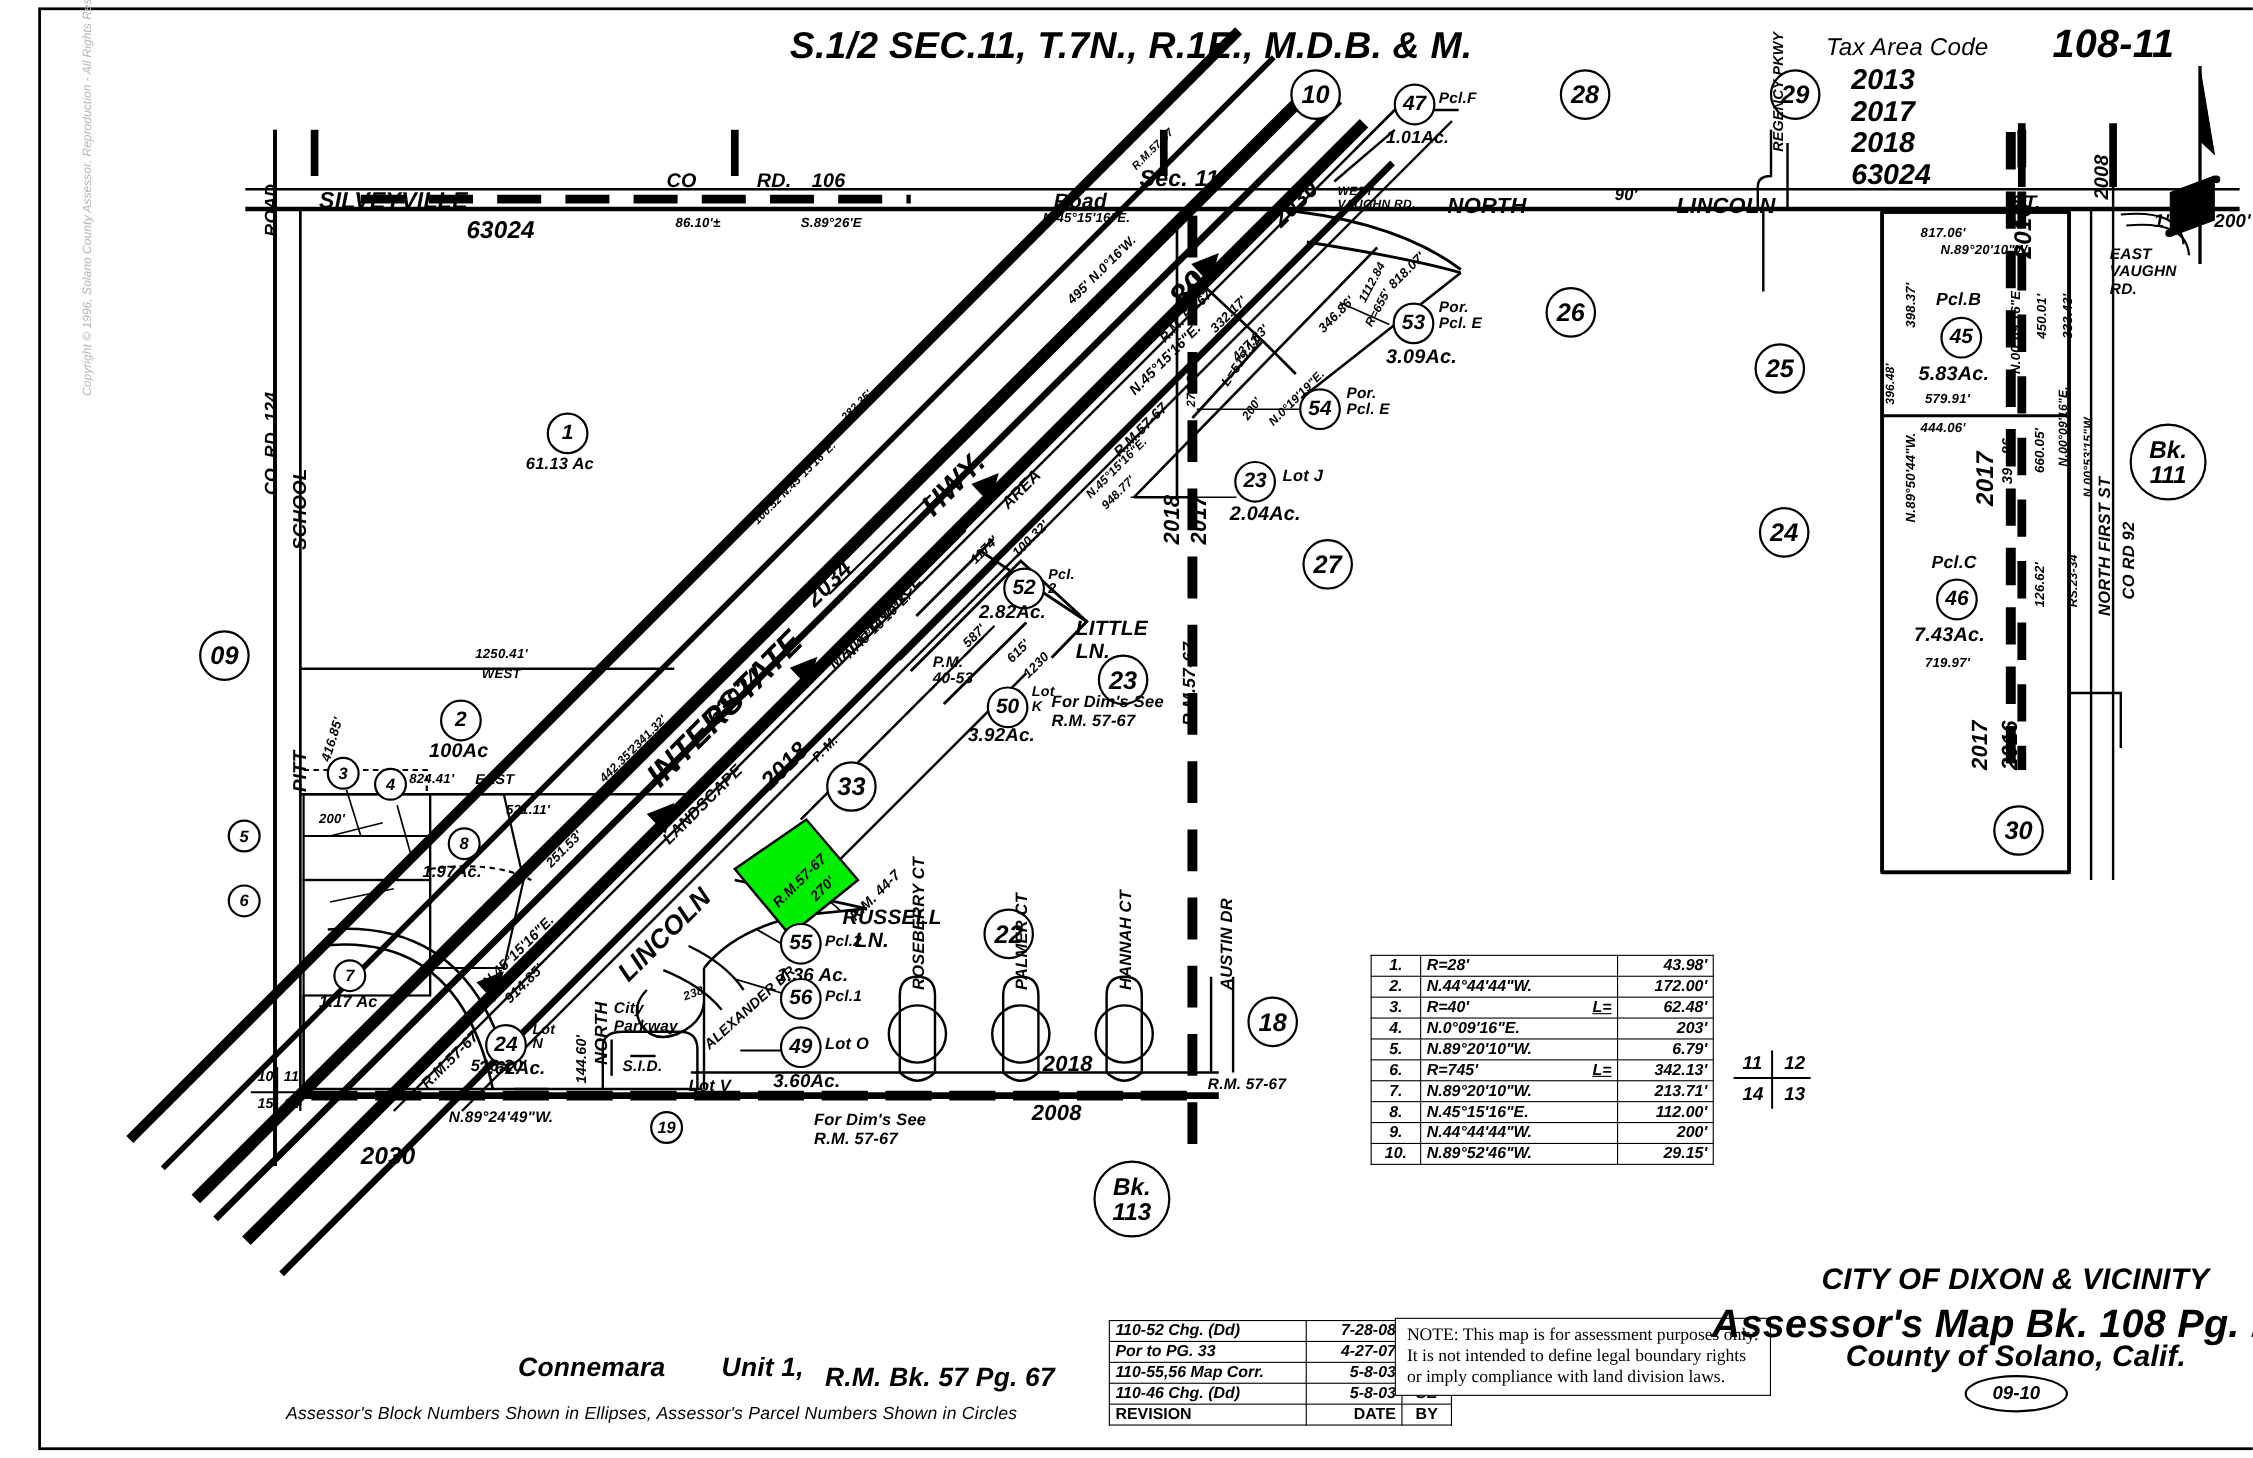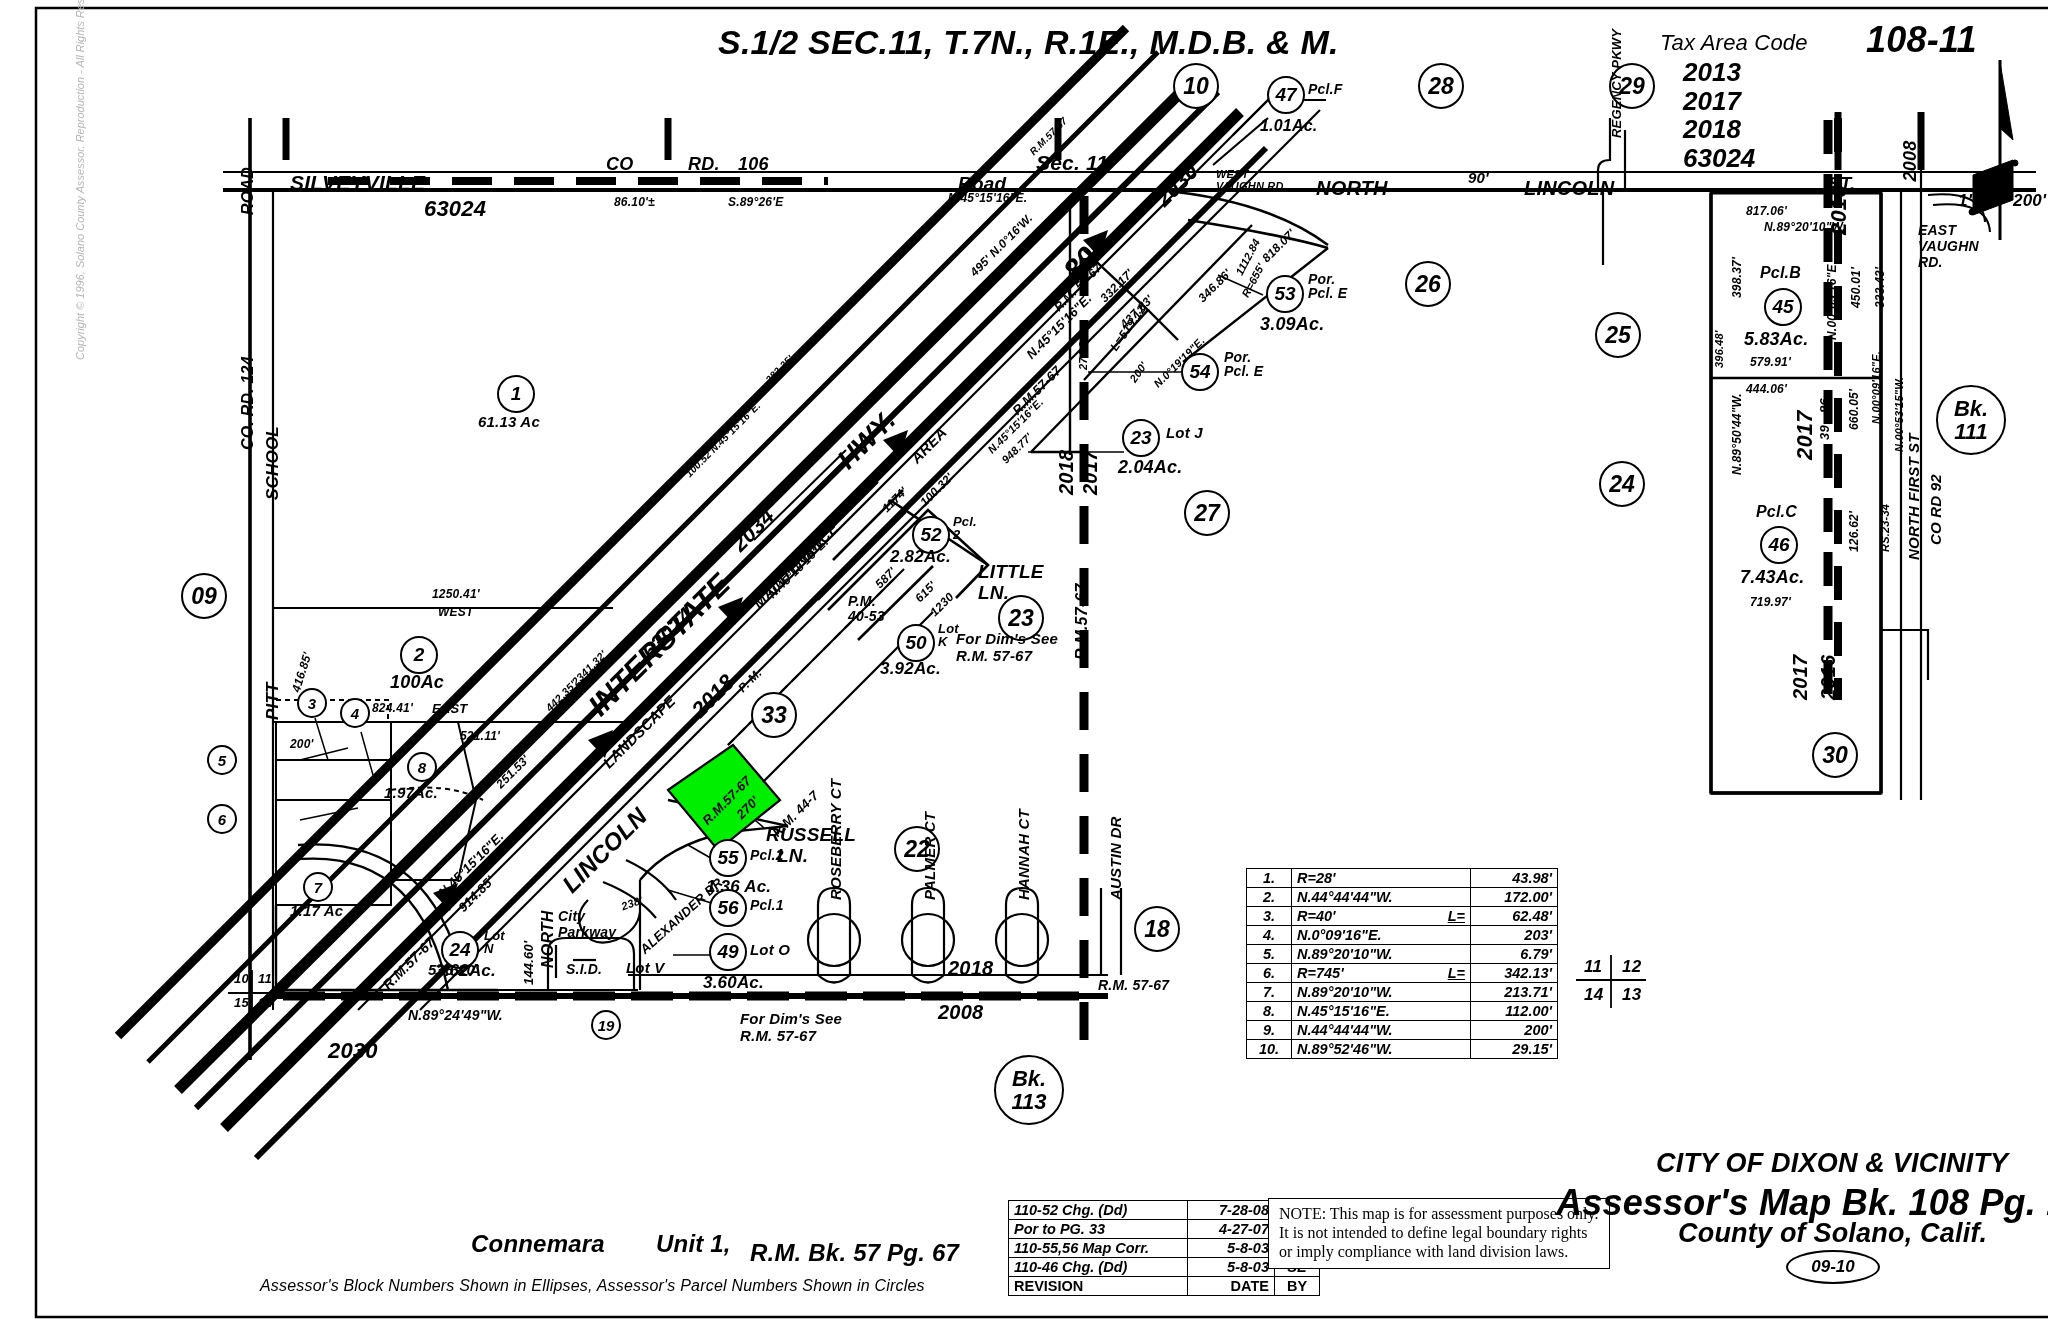--- a/index.html
+++ b/index.html
@@ -443,21 +443,21 @@
 
   <div class="circ md" style="left:413px;top:931px;">
       <span>24</span>
     </div>
   <div class="t" style="left:456px;top:929px;font-size:13px;">Lot<br>N</div>
   <div class="t" style="left:407px;top:962px;font-size:17px;">3.62Ac.</div>
 
   <div class="circ sm" style="left:563px;top:1010px;">
       <span>19</span>
     </div>
-  <div class="t" style="left:598px;top:960px;font-size:15px;">Lot V</div>
+  <div class="t" style="left:598px;top:980px;font-size:15px;">Lot V</div>
 
   <div class="circ" style="left:1908px;top:385px;width:70px;height:70px;font-size:22px;line-height:1.05;text-align:center;flex-direction:column;">
     <span>Bk.</span>
       <span>111</span>
   </div>
   <div class="circ" style="left:966px;top:1055px;width:70px;height:70px;font-size:22px;line-height:1.05;text-align:center;flex-direction:column;">
     <span>Bk.</span>
       <span>113</span>
   </div>
 

